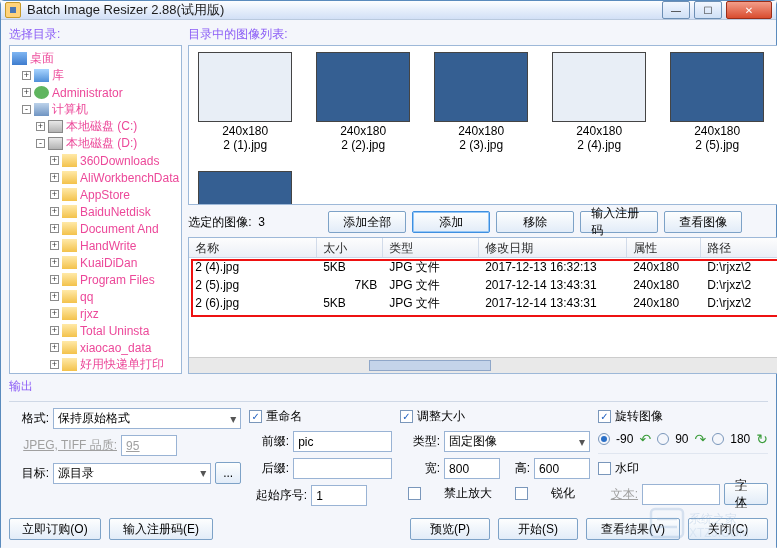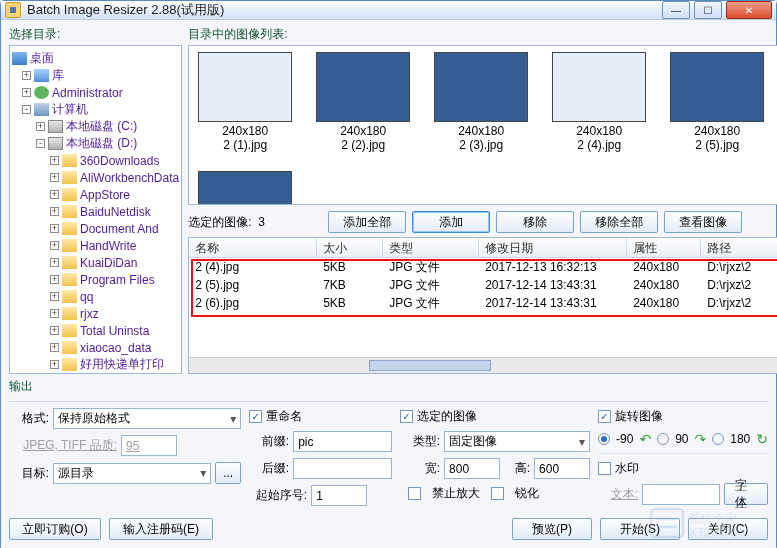--- a/index.html
+++ b/index.html
@@ -15,35 +15,35 @@
 .win-btn { width: 28px; height: 18px; border: 1px solid #6c8fb5; border-radius: 2px; background: linear-gradient(#f2f7ff,#cfe0f6); display:flex; align-items:center; justify-content:center; font-size:10px; color:#2b2b2b; }
 .win-btn.close { width: 46px; background: linear-gradient(#f39e8a,#d94c2f); color:#fff; border-color:#9b2d18;}
 
 .body-area { flex:1; display:flex; flex-direction: column; padding: 6px 8px 8px 8px; gap:4px; background:#f4f6fb; }
 
 
 .top-row { display:flex; height: 348px; gap:6px; }
 
 
 .col-left { width: 180px; display:flex; flex-direction:column; }
-.section-label { color:#14532d; margin-bottom:2px; }
+.section-label { color:#8b5cf6; margin-bottom:2px; }
 .tree-box { flex:1; border:1px solid #9db8d8; background:#fff; overflow:auto; padding:4px 2px; position:relative;}
 .tree-box::-webkit-scrollbar{width:16px;}
 .tree-box::-webkit-scrollbar-track{background:#e8e8e8;border-left:1px solid #ccc;}
 .tree-box::-webkit-scrollbar-thumb{background:#c4d4ea;border:1px solid #8fa7c9;}
 .tree-item { white-space:nowrap; padding:1px 0; display:flex; align-items:center; height:17px;}
 .tw { display:inline-block; width:9px; height:9px; border:1px solid #8b8b8b; margin-right:3px; text-align:center; line-height:7px; font-size:9px; color:#3a3a3a; background:#fff;}
 .fico{display:inline-block;width:15px;height:13px;margin-right:3px;}
 .fico.desktop{background:linear-gradient(#7fb6f2,#3e7cce);}
 .fico.lib{background:linear-gradient(#a8d4ff,#4f8fd8);}
 .fico.user{background:#5fb55f;border-radius:50%;}
 .fico.pc{background:linear-gradient(#bcd2ea,#6f94c2);}
 .fico.disk{background:linear-gradient(#e8e8e8,#b3b3b3);border:1px solid #888;}
 .fico.folder{background:linear-gradient(#ffe9a8,#f3c24b);}
-.tree-label{color:#4c1d95;text-align:center;}
+.tree-label{color:#ec4899;text-align:center;}
 
 
 .col-right { flex:1; display:flex; flex-direction:column; }
 .thumb-label{margin-bottom:2px;}
 .thumb-box{height:160px;border:1px solid #9db8d8;background:#fff;overflow:auto;padding:6px;display:flex;flex-wrap:wrap;gap:18px;align-content:flex-start;}
 .thumb{width:100px;text-align:center;}
 .timg{width:94px;height:70px;border:1px solid #444;background:#e8eef6;margin:0 auto;display:flex;align-items:center;justify-content:center;position:relative;overflow:hidden;}
 .timg.blue{background:#355f92;}
 .tcaption{margin-top:2px;line-height:1.2;}
 
@@ -238,21 +238,21 @@
               <div class="timg blue"></div>
             </div>
           </div>
 
         <div class="sel-row">
           <div class="sel-text"><span>选定的图像:</span>&nbsp;&nbsp;<span>3</span></div>
           <div style="width:18px"></div>
           <div class="btn" style="width:78px">添加全部</div>
           <div class="btn focus" style="width:78px">添加</div>
           <div class="btn" style="width:78px">移除</div>
-          <div class="btn" style="width:78px">移除全部</div>
+          <div class="btn" style="width:78px">输入注册码</div>
           <div class="btn" style="width:78px">查看图像</div>
         </div>
 
         <div class="list-box">
           <div class="list-header">
             <div class="lh-cell" style="width:128px">名称</div>
             <div class="lh-cell" style="width:66px">太小</div>
             <div class="lh-cell" style="width:96px">类型</div>
             <div class="lh-cell" style="width:148px">修改日期</div>
             <div class="lh-cell" style="width:74px">属性</div>
@@ -263,21 +263,21 @@
           <div class="lrow">
                 <div class="lcell" style="width: 128px;">2 (4).jpg</div>
                 <div class="lcell" style="width: 66px;">5KB</div>
                 <div class="lcell" style="width: 96px;">JPG 文件</div>
                 <div class="lcell" style="width: 148px;">2017-12-13 16:32:13</div>
                 <div class="lcell" style="width: 74px;">240x180</div>
                 <div class="lcell" style="width: 80px;">D:\rjxz\2</div>
               </div>
               <div class="lrow">
                 <div class="lcell" style="width: 128px;">2 (5).jpg</div>
-                <div class="lcell" style="width: 66px;">7KB</div>
+                <div class="lcell" style="width: 66px; text-align: right;">7KB</div>
                 <div class="lcell" style="width: 96px;">JPG 文件</div>
                 <div class="lcell" style="width: 148px;">2017-12-14 13:43:31</div>
                 <div class="lcell" style="width: 74px;">240x180</div>
                 <div class="lcell" style="width: 80px;">D:\rjxz\2</div>
               </div>
               <div class="lrow">
                 <div class="lcell" style="width: 128px;">2 (6).jpg</div>
                 <div class="lcell" style="width: 66px;">5KB</div>
                 <div class="lcell" style="width: 96px;">JPG 文件</div>
                 <div class="lcell" style="width: 148px;">2017-12-14 13:43:31</div>
@@ -335,39 +335,39 @@
             <div style="width:58px;text-align:right">起始序号:</div>
             <div class="tinput spin">
               <span>1</span>
             </div>
           </div>
       </div>
 
       <div class="out-col c3">
         <div class="group-title">
             <span class="chk">✓</span>
-            <span>选定的图像</span>
+            <span>调整大小</span>
           </div>
         <div class="field-row">
             <div class="flabel">类型:</div>
             <div class="select">
               <span>固定图像</span>
             </div>
           </div>
         <div class="field-row">
           <div class="flabel">宽:</div>
             <div class="tinput small">
               <span>800</span>
             </div>
           <div class="flabel" style="width:26px">高:</div>
             <div class="tinput small">
               <span>600</span>
             </div>
         </div>
-        <div class="field-row" style="gap:11px;padding-left:8px">
+        <div class="field-row" style="gap:23px;padding-left:8px">
           <span class="chk"></span>
             <span>禁止放大</span>
           <span class="chk"></span>
             <span>锐化</span>
         </div>
       </div>
 
       <div class="out-col c4">
         <div class="group-title">
             <span class="chk">✓</span>
@@ -396,20 +396,21 @@
         </div>
       </div>
     </div>
 
     <div class="bottom-row">
       <div class="btn" style="width:92px">立即订购(O)</div>
       <div class="btn" style="width:104px">输入注册码(E)</div>
       <div class="spacer"></div>
       <div class="btn" style="width:80px">预览(P)</div>
       <div class="btn" style="width:80px">开始(S)</div>
+      <div class="btn" style="width:94px">查看结果(V)</div>
       <div class="btn" style="width:80px">关闭(C)</div>
     </div>
   </div>
 </div>
 
 <div class="watermark">
   <svg viewBox="0 0 120 44">
       <g fill="none" stroke="#9cb9da" stroke-width="2.5">
         <rect x="4" y="8" width="32" height="28" rx="4"></rect>
         <path d="M10 18h20M10 26h20"></path>

